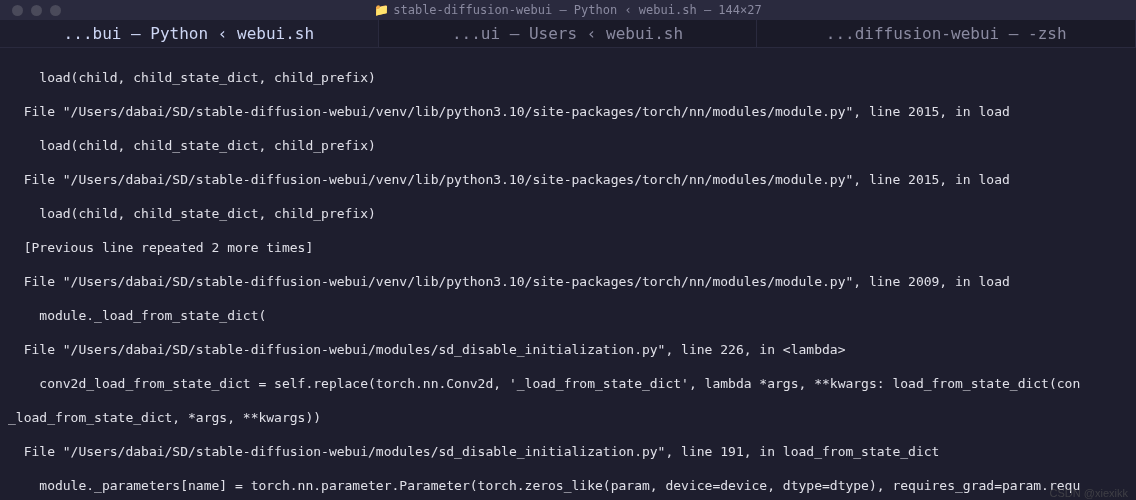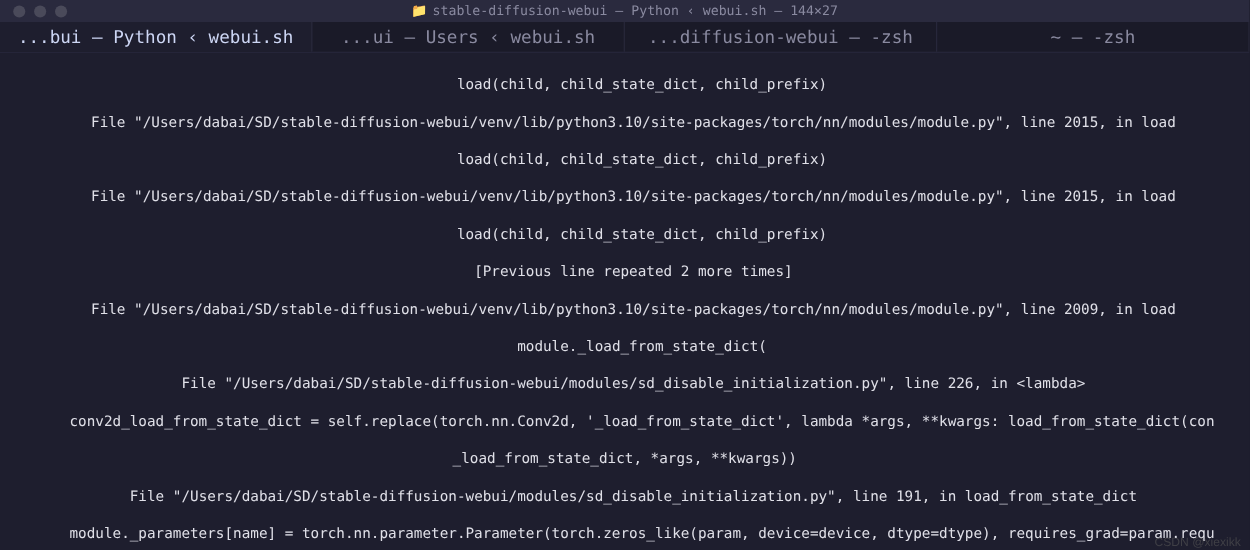--- a/index.html
+++ b/index.html
@@ -1,19 +1,18 @@
 <!DOCTYPE html>
 <html><head>
   <meta charset="utf-8">
   <style>
     * {
       margin: 0;
       padding: 0;
       box-sizing: border-box;
-      text-align: center;
     }
     body {
       width: 1136px;
       height: 500px;
       background: #1e1e2e;
       font-family: "SF Mono", Monaco, Menlo, Consolas, monospace;
       font-size: 13px;
       color: #cdd6f4;
       overflow: hidden;
       position: relative;
@@ -105,23 +104,20 @@
 <div class="tabbar">
   <div class="tab active">
       <span>...bui — Python ‹ webui.sh</span>
     </div>
   <div class="tab">
       <span>...ui — Users ‹ webui.sh</span>
     </div>
   <div class="tab">
       <span>...diffusion-webui — -zsh</span>
     </div>
-  <div class="tab">
-      <span>~ — -zsh</span>
-    </div>
 </div>
 
 <div class="terminal">
 <div>    load(child, child_state_dict, child_prefix)</div>
 <div>  File "/Users/dabai/SD/stable-diffusion-webui/venv/lib/python3.10/site-packages/torch/nn/modules/module.py", line 2015, in load</div>
 <div>    load(child, child_state_dict, child_prefix)</div>
 <div>  File "/Users/dabai/SD/stable-diffusion-webui/venv/lib/python3.10/site-packages/torch/nn/modules/module.py", line 2015, in load</div>
 <div>    load(child, child_state_dict, child_prefix)</div>
 <div>  [Previous line repeated 2 more times]</div>
 <div>  File "/Users/dabai/SD/stable-diffusion-webui/venv/lib/python3.10/site-packages/torch/nn/modules/module.py", line 2009, in load</div>

